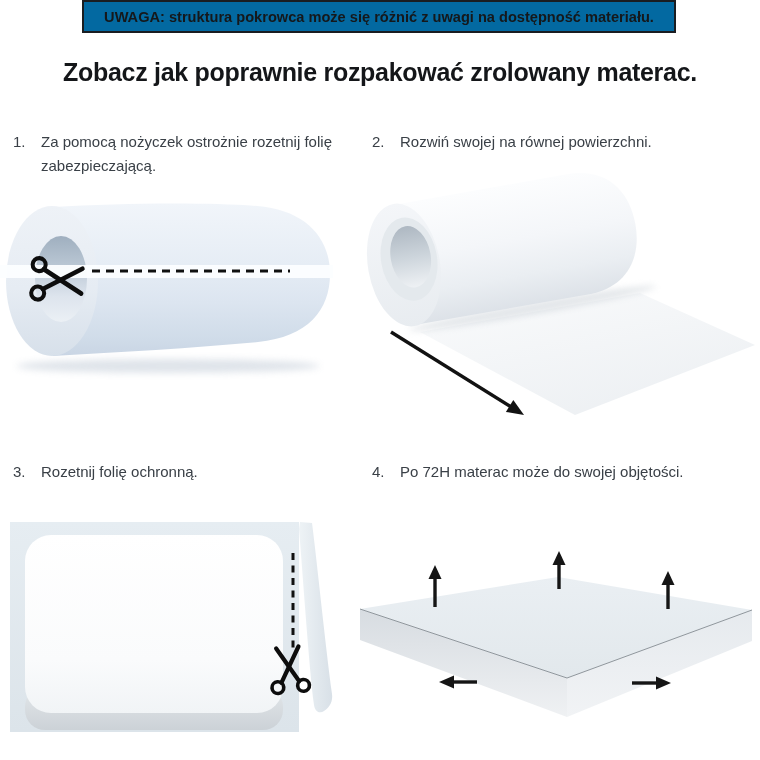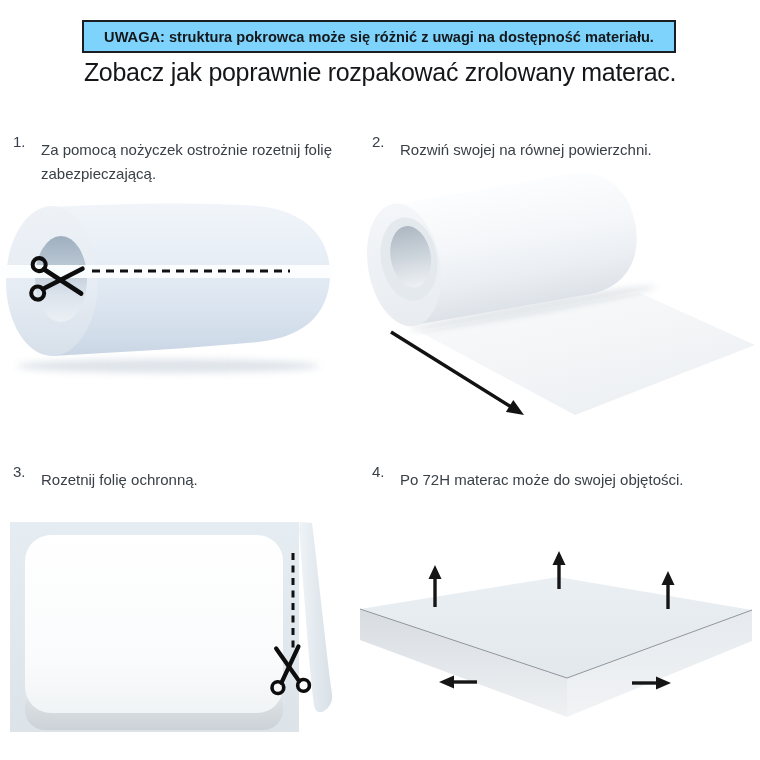--- a/index.html
+++ b/index.html
@@ -1,35 +1,35 @@
 <!DOCTYPE html>
 <html><head>
 <meta charset="utf-8">
 <style>
   html,body{margin:0;padding:0;background:#ffffff;}
   .poster{
     position:relative;width:760px;height:760px;background:#ffffff;overflow:hidden;
     font-family:"Liberation Sans","DejaVu Sans",sans-serif;
   }
   .banner{
-    position:absolute;left:82px;top:20px;width:594px;height:33px;
-    background:#7dd3fc;border:2px solid #1a1d21;box-sizing:border-box;
+    position:absolute;left:82px;top:0;width:594px;height:33px;
+    background:#0369a1;border:2px solid #1a1d21;box-sizing:border-box;
     display:flex;align-items:center;justify-content:center;
   }
   .banner span{font-size:14.6px;font-weight:bold;color:#15181b;letter-spacing:0px;white-space:nowrap;}
   .heading{
     position:absolute;left:0;top:56px;width:760px;text-align:center;
-    font-size:25px;font-weight:normal;color:#141619;letter-spacing:-0.3px;line-height:32px;
+    font-size:25px;font-weight:bold;color:#141619;letter-spacing:-0.3px;line-height:32px;
   }
   .step{
     position:absolute;display:flex;align-items:flex-start;
     font-size:15px;line-height:24px;color:#3a4047;
   }
   .step .num{width:28px;flex:none;}
-  .step .txt{flex:1;margin-top:8px;}
+  .step .txt{flex:1;}
   .s1{left:13px;top:130px;width:322px;}
   .s2{left:372px;top:130px;width:382px;}
   .s3{left:13px;top:460px;width:322px;}
   .s4{left:372px;top:460px;width:386px;}
   .illus{position:absolute;}
   .i1{left:0px;top:194px;}
   .i2{left:358px;top:159px;}
   .i3{left:3px;top:517px;}
   .i4{left:358px;top:536px;}
 </style>

